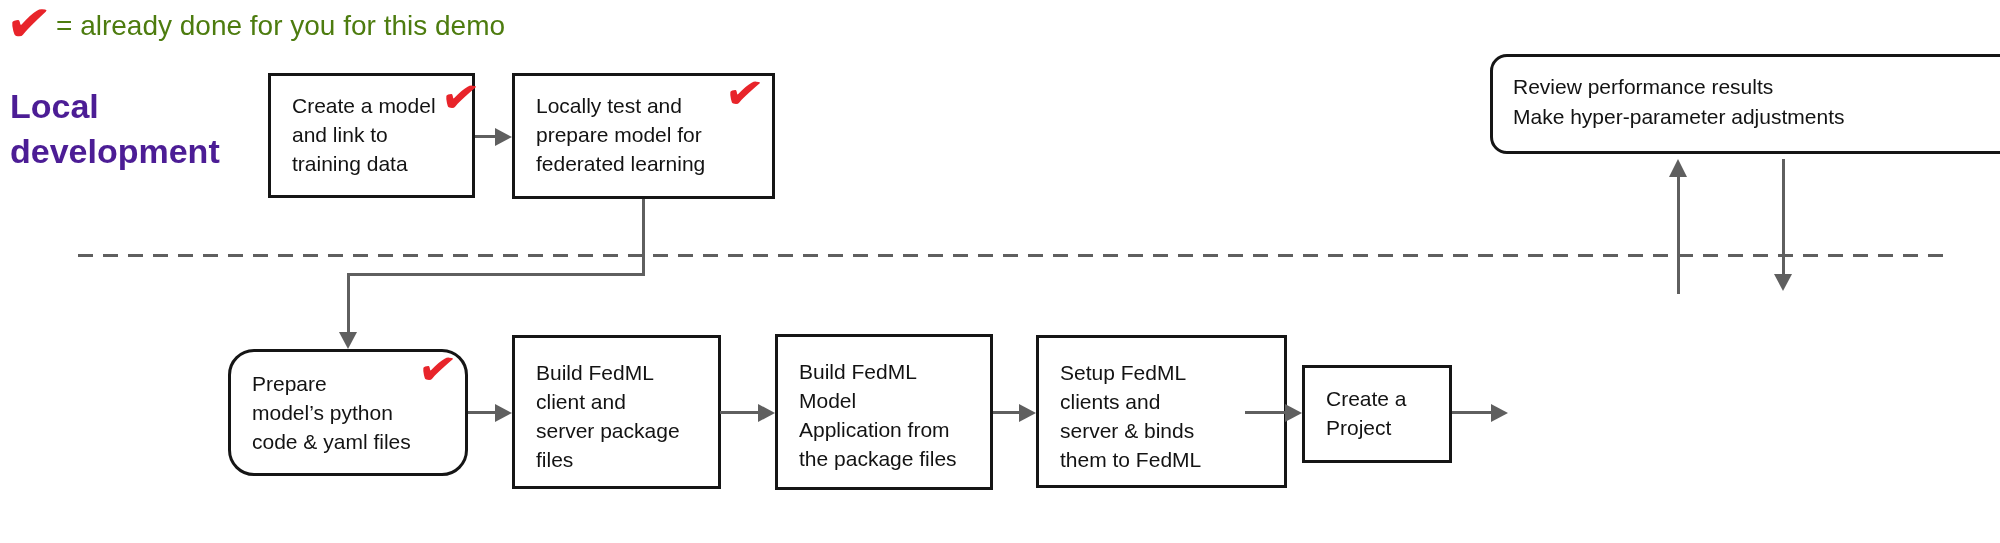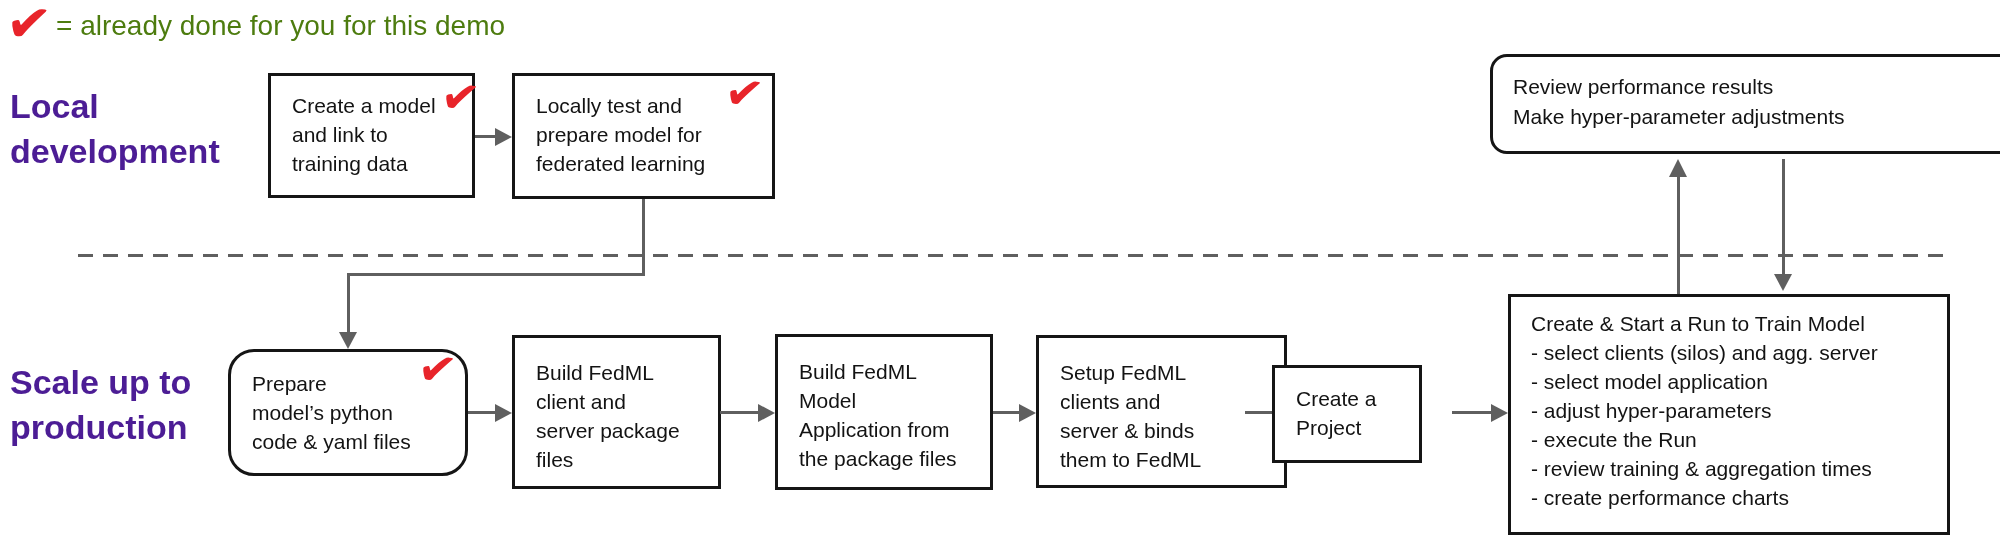--- a/index.html
+++ b/index.html
@@ -53,21 +53,21 @@
   #b1 .node-check{right:-8px;top:-2px;}
   #b2{left:512px;top:73px;width:263px;height:126px;}
   #b3{left:228px;top:349px;width:240px;height:127px;border-radius:26px;}
   #b3 .node-text{padding-top:17px;}
   #b4{left:512px;top:335px;width:209px;height:154px;}
   #b4 .node-text{padding-top:20px;}
   #b5{left:775px;top:334px;width:218px;height:156px;}
   #b5 .node-text{padding-top:20px;}
   #b6{left:1036px;top:335px;width:251px;height:153px;}
   #b6 .node-text{padding-top:20px;}
-  #b7{left:1272px;top:365px;width:150px;height:98px;}
+  #b7{left:1302px;top:365px;width:150px;height:98px;}
   #b7 .node-text{padding-top:16px;}
   #b8{left:1508px;top:294px;width:442px;height:241px;}
   #b8 .node-text{padding-top:12px;padding-left:20px;line-height:29px;}
   #b9{left:1490px;top:54px;width:534px;height:100px;border-radius:17px;}
   #b9 .node-text{padding-top:15px;padding-left:20px;line-height:30px;}
   
   .harrow{position:absolute;height:18px;}
   .harrow .shaft{position:absolute;left:0;right:14px;top:7px;height:3px;background:#5f5f5f;}
   .harrow .head{
     position:absolute;right:0;top:0;width:0;height:0;
@@ -107,22 +107,20 @@
 
 <div class="canvas">
 
   <div class="legend">
     <span class="legend-check">✔</span>
     <span class="legend-text">= already done for you for this demo</span>
   </div>
 
   <div class="section-label" id="lbl-local">Local
 development</div>
-  <div class="section-label" id="lbl-prod">Scale up to
-production</div>
 
   <div class="divider"></div>
 
   <div class="node" id="b1">
     <div class="node-text">Create a model
 and link to
 training data</div>
     <span class="node-check">✔</span>
   </div>
 
@@ -194,29 +192,20 @@
   <div class="node" id="b7">
     <div class="node-text">Create a
 Project</div>
   </div>
 
   <div class="harrow" id="a6">
     <span class="shaft"></span>
     <span class="head"></span>
   </div>
 
-  <div class="node" id="b8">
-    <div class="node-text">Create &amp; Start a Run to Train Model
-- select clients (silos) and agg. server
-- select model application
-- adjust hyper-parameters
-- execute the Run
-- review training &amp; aggregation times
-- create performance charts</div>
-  </div>
 
   <div class="node" id="b9">
     <div class="node-text">Review performance results
 Make hyper-parameter adjustments</div>
   </div>
 
   <div class="seg" id="arrow-up-shaft"></div>
   <div class="vhead-up" id="arrow-up-head"></div>
   <div class="seg" id="arrow-down-shaft"></div>
   <div class="vhead-down" id="arrow-down-head"></div>

